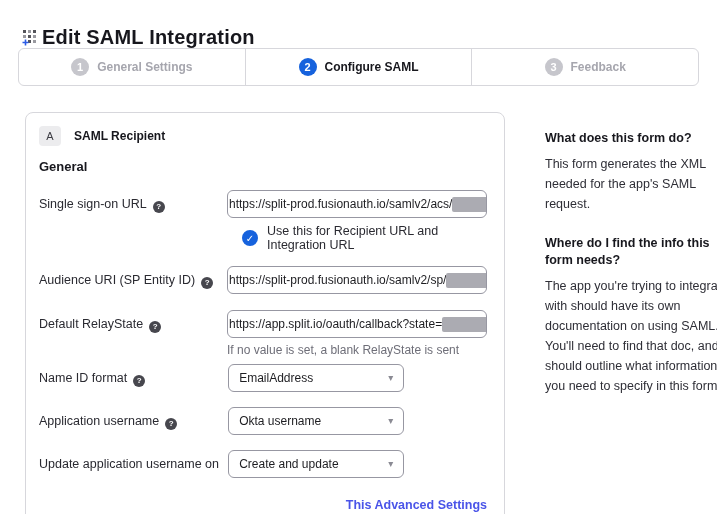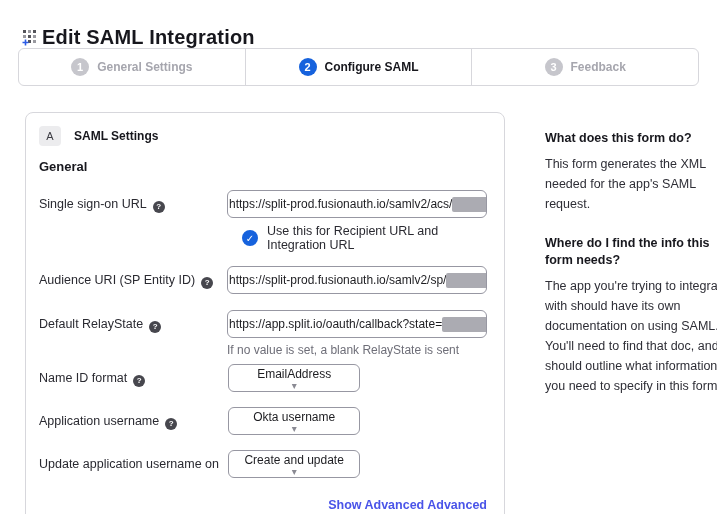--- a/index.html
+++ b/index.html
@@ -71,23 +71,23 @@
   .checkbox {
     width:16px; height:16px; border-radius:50%; background:#1662dd;
     color:#fff; font-size:10px; display:flex; align-items:center; justify-content:center;
     cursor:pointer; flex:none;
   }
   .checkbox-label { font-size:12.5px; color:#2a2a31; }
 
   .helper { font-size:12px; color:#6e6e78; margin-top:5px; height:15px; }
 
   .select {
-    width:132px; height:28px; border:1px solid #9797a2; border-radius:6px;
-    display:flex; align-items:center; justify-content:flex-end;
-    padding:0 10px; font-size:12px; background:#fff; cursor:pointer; color:#1d1d21;flex-direction:column;
+    width:176px; height:28px; border:1px solid #9797a2; border-radius:6px;
+    display:flex; align-items:center; justify-content:space-between;
+    padding:0 10px; font-size:12px; background:#fff; cursor:pointer; color:#1d1d21;
   }
   .caret { color:#8a8a93; font-size:10px; line-height:1; }
 
   .advanced { text-align:right; margin-top:20px; font-size:12.5px; font-weight:bold; color:#4a54e8; }
   .advanced span { cursor:pointer; }
 
   
   .row.audience { margin-top:14px; }
   .row.nameid  { margin-top:6px; }
   .row.appuser { margin-top:15px; }
@@ -130,21 +130,21 @@
   <div class="step">
     <span class="step-circle">3</span>
     <span class="step-label">Feedback</span>
   </div>
 </div>
 
 <div class="panel">
 
   <div class="panel-header">
     <span class="badge">A</span>
-    <span class="panel-title">SAML Settings</span>
+    <span class="panel-title">SAML Recipient</span>
   </div>
 
   <div class="section-heading">General</div>
 
   <div class="row">
     <div class="label-col">
       <span>Single sign-on URL</span><span class="help-icon">?</span>
     </div>
     <div class="control-col">
       <div class="text-input">
@@ -213,21 +213,21 @@
     </div>
     <div class="control-col">
       <div class="select">
         <span>Create and update</span>
         <span class="caret">▾</span>
       </div>
     </div>
   </div>
 
   <div class="advanced">
-    <span>Show Advanced Advanced</span>
+    <span>This Advanced Settings</span>
   </div>
 </div>
 
 <div class="sidebar">
   <h4>What does this form do?</h4>
   <p>This form generates the XML needed for the app's SAML request.</p>
   <h4>Where do I find the info this form needs?</h4>
   <p>The app you're trying to integrate with should have its own documentation on using SAML. You'll need to find that doc, and it should outline what information you need to specify in this form.</p>
 </div>
 

